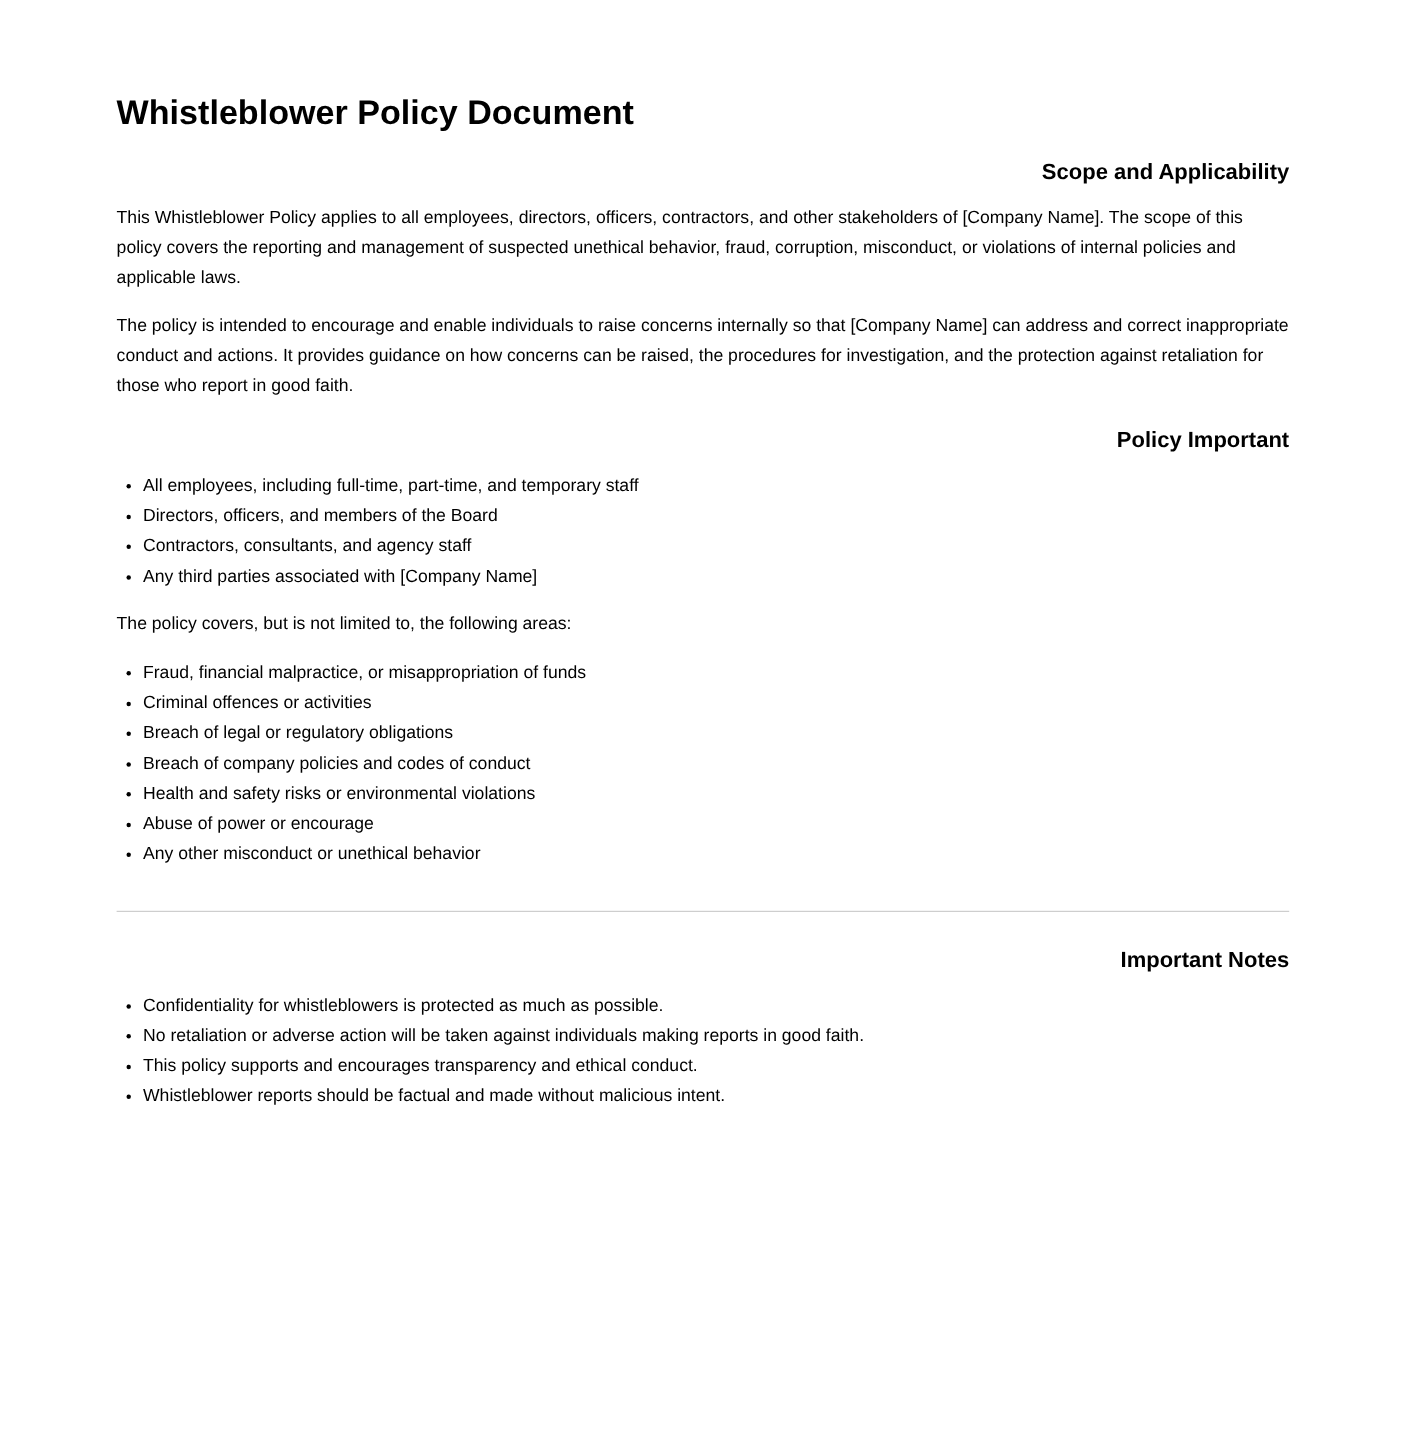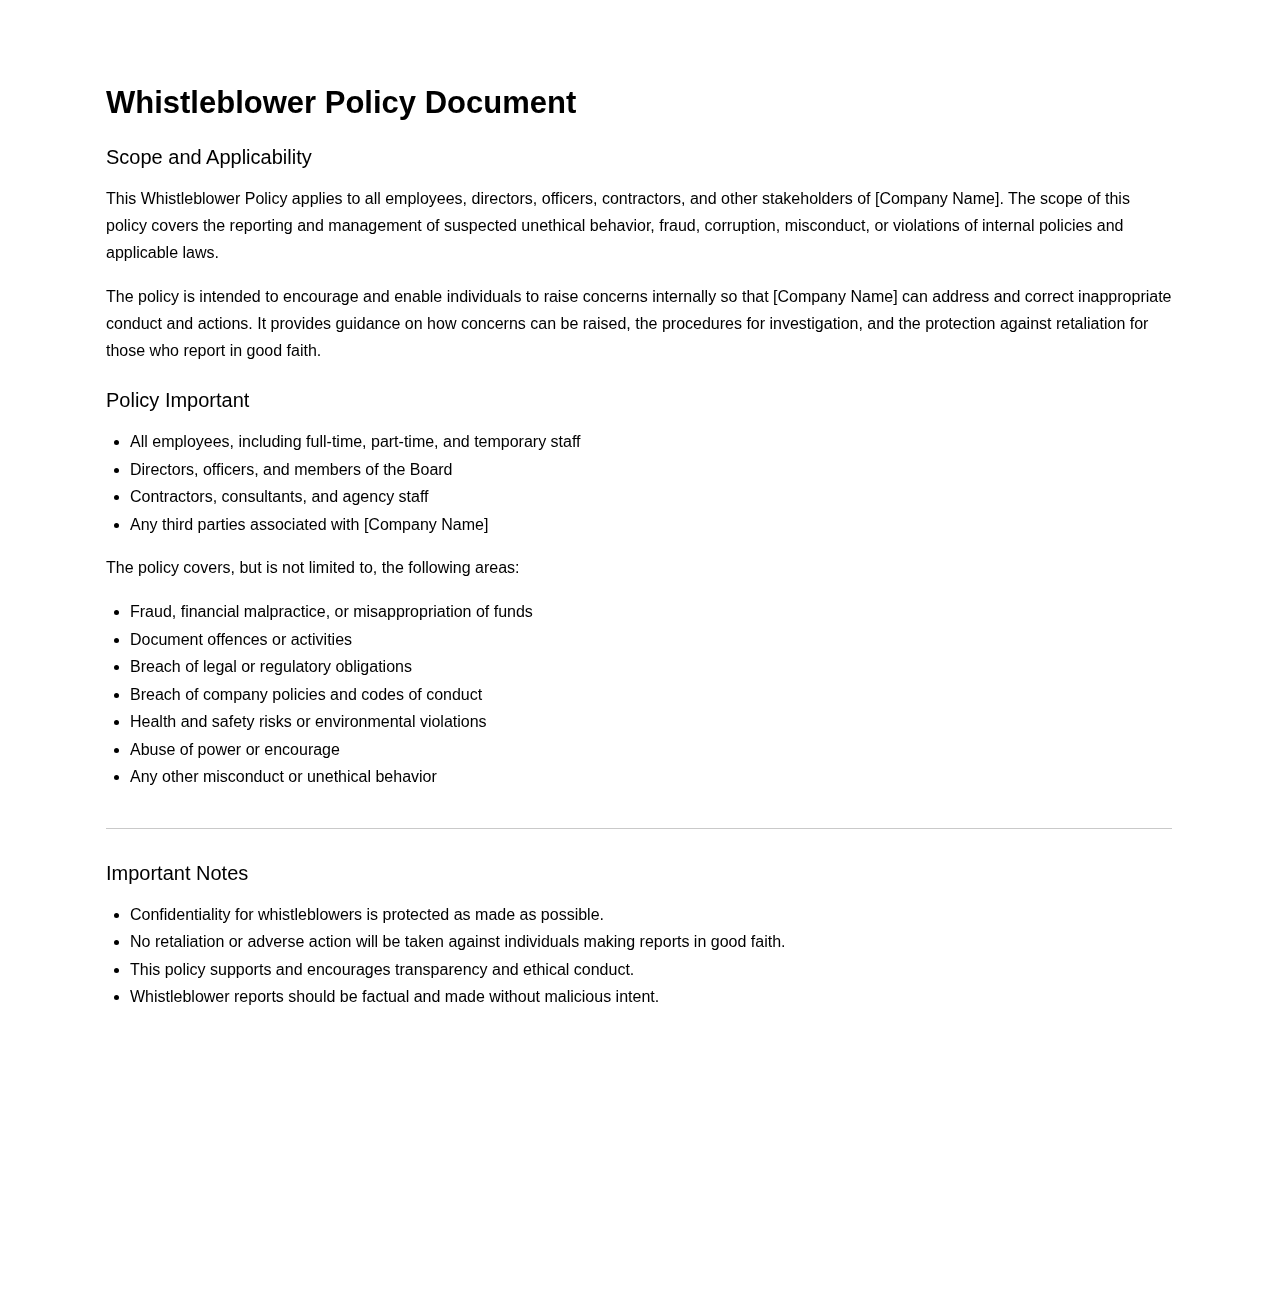--- a/index.html
+++ b/index.html
@@ -19,22 +19,23 @@
   }
   h1 {
     font-size: 31px;
     line-height: 1.2;
     font-weight: bold;
     margin: 0 0 16px 0;
   }
   h2 {
     font-size: 20px;
     line-height: 1.2;
-    font-weight: normal;
+    font-weight: bold;
     margin: 24px 0 16px 0;
+    text-align: right;
   }
   p {
     font-size: 16px;
     line-height: 27px;
     margin: 0 0 17px 0;
   }
   ul {
     margin: 16px 0 16px 0;
     padding-left: 24px;
   }
@@ -63,31 +64,31 @@
   <ul>
     <li>All employees, including full-time, part-time, and temporary staff</li>
     <li>Directors, officers, and members of the Board</li>
     <li>Contractors, consultants, and agency staff</li>
     <li>Any third parties associated with [Company Name]</li>
   </ul>
 
   <p>The policy covers, but is not limited to, the following areas:</p>
   <ul>
     <li>Fraud, financial malpractice, or misappropriation of funds</li>
-    <li>Document offences or activities</li>
+    <li>Criminal offences or activities</li>
     <li>Breach of legal or regulatory obligations</li>
     <li>Breach of company policies and codes of conduct</li>
     <li>Health and safety risks or environmental violations</li>
     <li>Abuse of power or encourage</li>
     <li>Any other misconduct or unethical behavior</li>
   </ul>
 
   <hr>
 
   <h2>Important Notes</h2>
   <ul>
-    <li>Confidentiality for whistleblowers is protected as made as possible.</li>
+    <li>Confidentiality for whistleblowers is protected as much as possible.</li>
     <li>No retaliation or adverse action will be taken against individuals making reports in good faith.</li>
     <li>This policy supports and encourages transparency and ethical conduct.</li>
     <li>Whistleblower reports should be factual and made without malicious intent.</li>
   </ul>
 
 </div>
 
 </body></html>

